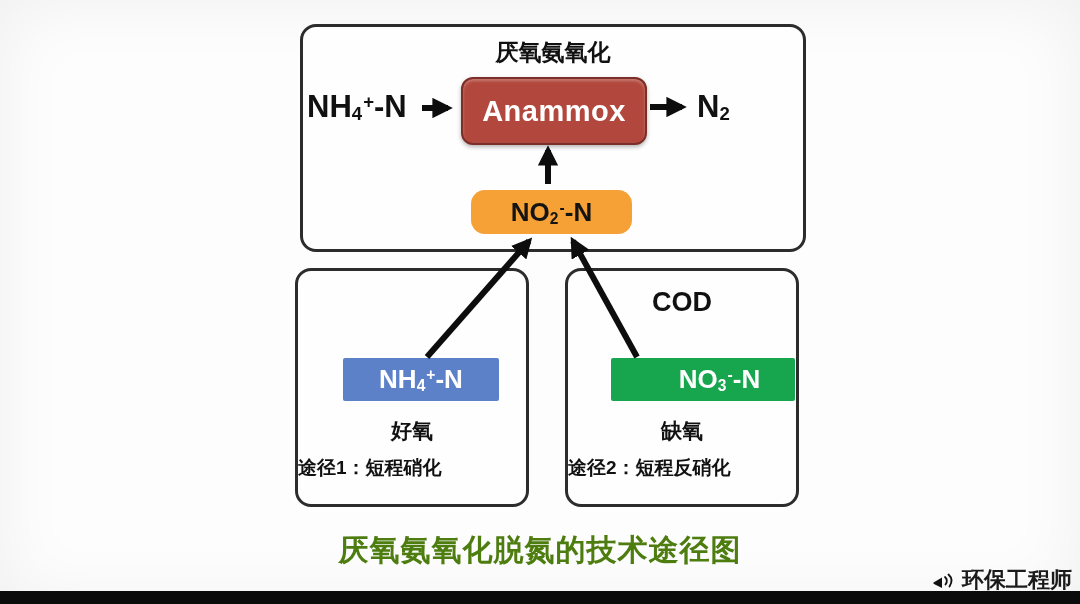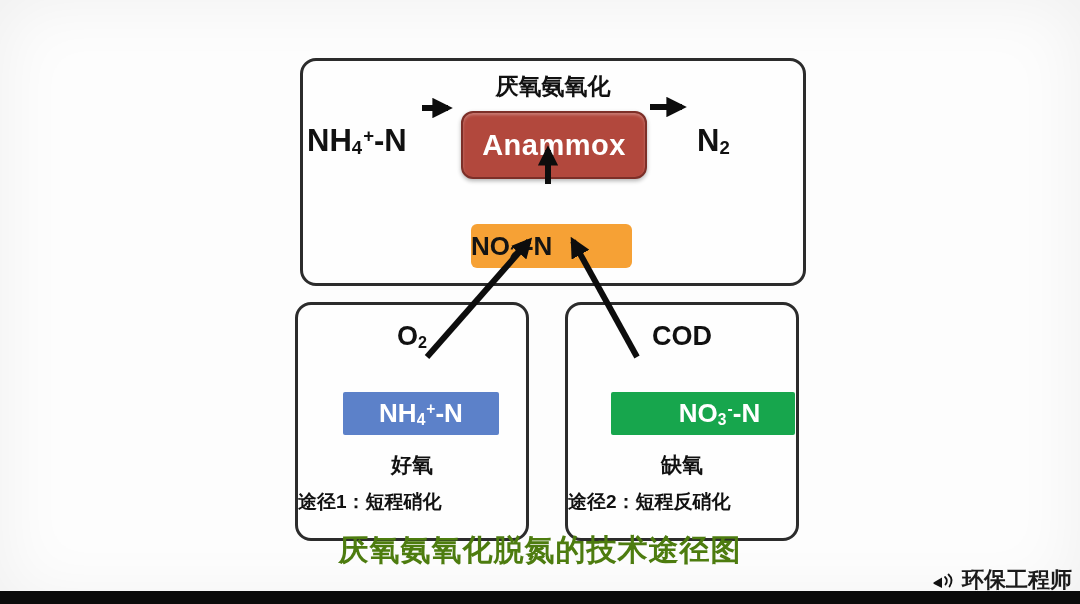--- a/index.html
+++ b/index.html
@@ -13,21 +13,20 @@
     height: 604px;
     background: #fdfdfd;
     overflow: hidden;
     box-shadow: inset 0 0 70px rgba(0,0,0,0.06);
   }
   .panel {
     position: absolute;
     border: 3px solid #2c2c2c;
     border-radius: 16px;
     background: #fefefe;
-    margin-top: 34px;
   }
   .top-panel   { left: 300px; top: 24px;  width: 500px; height: 222px; }
   .left-panel  { left: 295px; top: 268px; width: 228px; height: 233px; }
   .right-panel { left: 565px; top: 268px; width: 228px; height: 233px; }
 
   .box-title {
     position: absolute; top: 10px; left: 0; right: 0;
     text-align: center; font-size: 23px; font-weight: bold; color: #111;
   }
   .formula { font-weight: bold; color: #111; white-space: nowrap; }
@@ -39,21 +38,21 @@
 
   .anammox-box {
     position: absolute; left: 158px; top: 50px; width: 182px; height: 64px;
     border-radius: 12px; border: 2px solid #7c2f28;
     display: flex; align-items: center; justify-content: center;
     font-size: 29px; font-weight: bold; color: #fff; letter-spacing: 0.5px;
     box-shadow: 0 2px 4px rgba(0,0,0,0.3), inset 0 2px 3px rgba(255,255,255,0.28);
   }
   .nitrite-box {
     position: absolute; left: 168px; top: 163px; width: 161px; height: 44px;
-    border-radius: 6px; display: flex; align-items: center; justify-content: flex-start;
+    border-radius: 14px; display: flex; align-items: center; justify-content: center;
   }
   .nitrite-box .formula { font-size: 26px; color: #141414; }
 
   .reagent-label {
     position: absolute; top: 16px; left: 0; right: 0;
     text-align: center; font-size: 27px; font-weight: bold; color: #111;
   }
   .reagent-label .formula { font-size: 27px; }
   .substrate-box {
     position: absolute; top: 87px; height: 43px; border-radius: 2px;
@@ -108,23 +107,20 @@
     </div>
 
     <div class="formula top-output"><span>N</span><sub>2</sub></div>
 
     <div class="nitrite-box" style="background: rgb(246, 161, 53);">
       <span class="formula"><span>NO</span><sub>2</sub><sup>-</sup><span>-N</span></span>
     </div>
   </div>
 
   <div class="panel left-panel">
-    <div class="reagent-label">
-      <span class="formula"><span>O</span><sub>2</sub></span>
-    </div>
     <div class="substrate-box" style="background: rgb(92, 129, 201);">
       <span class="formula"><span>NH</span><sub>4</sub><sup>+</sup><span>-N</span></span>
     </div>
     <div class="condition-label">好氧</div>
     <div class="pathway-label">途径1：短程硝化</div>
   </div>
 
   <div class="panel right-panel">
     <div class="reagent-label">COD</div>
     <div class="substrate-box" style="background: rgb(23, 166, 77); padding-left: 33px;">

